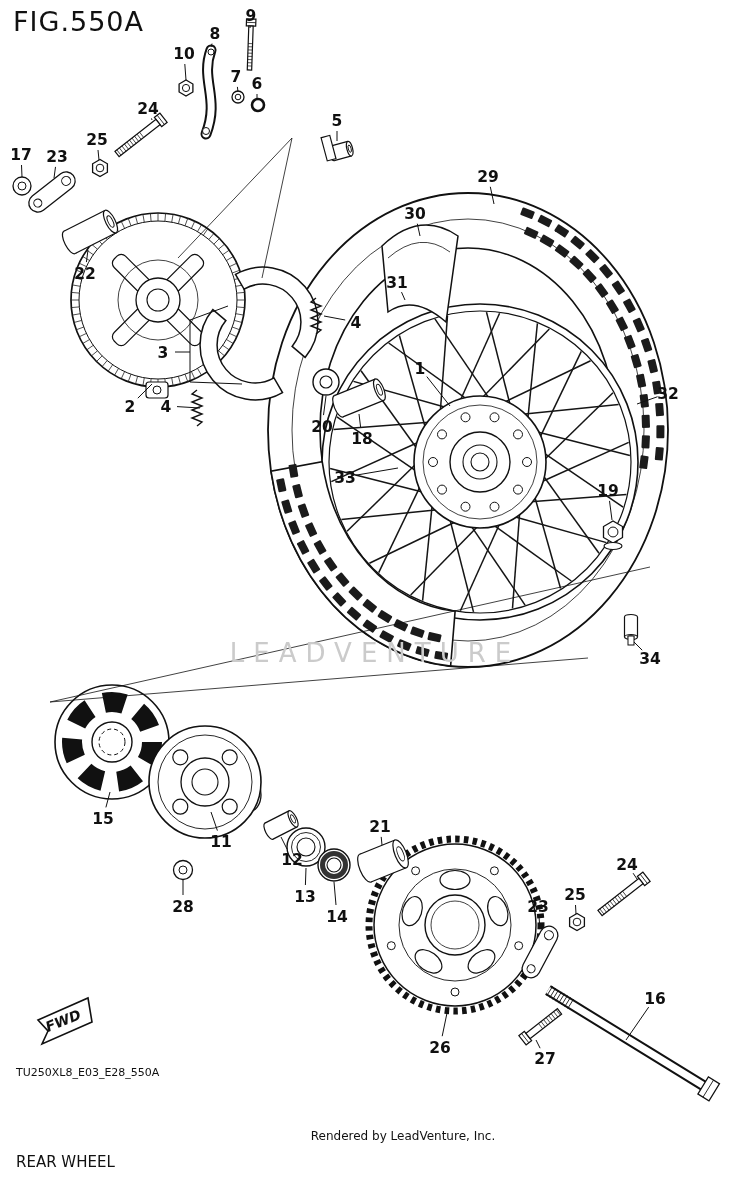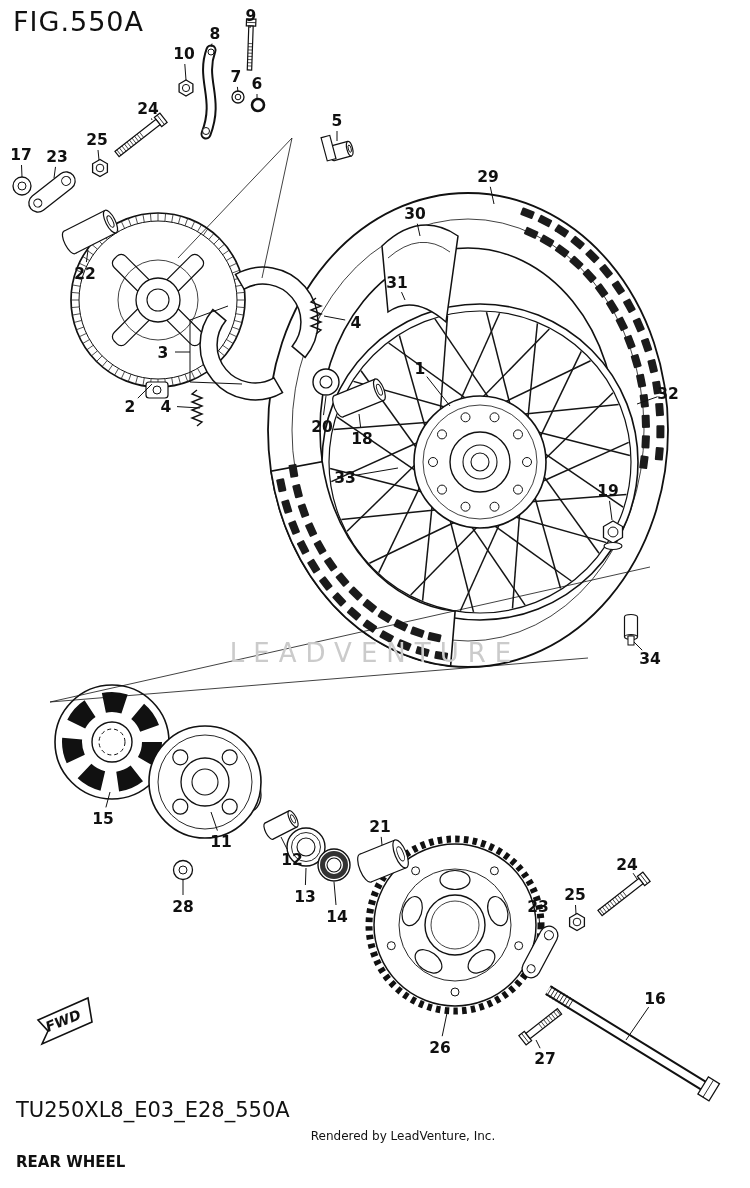--- a/index.html
+++ b/index.html
@@ -1,21 +1,21 @@
 <!DOCTYPE html>
 <html><head>
 <meta charset="utf-8">
 <style>
   html,body{margin:0;padding:0;background:#f4f4f4;}
   #page{position:relative;width:750px;height:1188px;background:#ffffff;overflow:hidden;
         font-family:"DejaVu Sans","Liberation Sans",sans-serif;color:#111;}
   #diagram{position:absolute;left:0;top:0;}
   .fig-title{position:absolute;left:13px;top:6px;font-size:27px;font-weight:normal;letter-spacing:1px;}
-  .footer-code{position:absolute;left:16px;top:1098px;font-size:21px;}
-  .footer-name{position:absolute;left:16px;top:1153px;font-size:15px;font-weight:bold;}
+  .footer-code{position:absolute;left:16px;top:1066px;font-size:11px;}
+  .footer-name{position:absolute;left:16px;top:1153px;font-size:15px;}
   .rendered{position:absolute;left:0;top:1129px;width:100%;text-align:center;font-size:12px;margin-left:28px;}
   #diagram text.callout{font:bold 15.5px "DejaVu Sans",sans-serif;fill:#101010;}
   #watermark{font:26px "DejaVu Sans",sans-serif;letter-spacing:9px;fill:#cbcbcb;}
   #fwd-text{font:italic bold 14px "DejaVu Sans",sans-serif;fill:#111;}
 </style>
 </head>
 <body>
 
 <div id="page">
 

